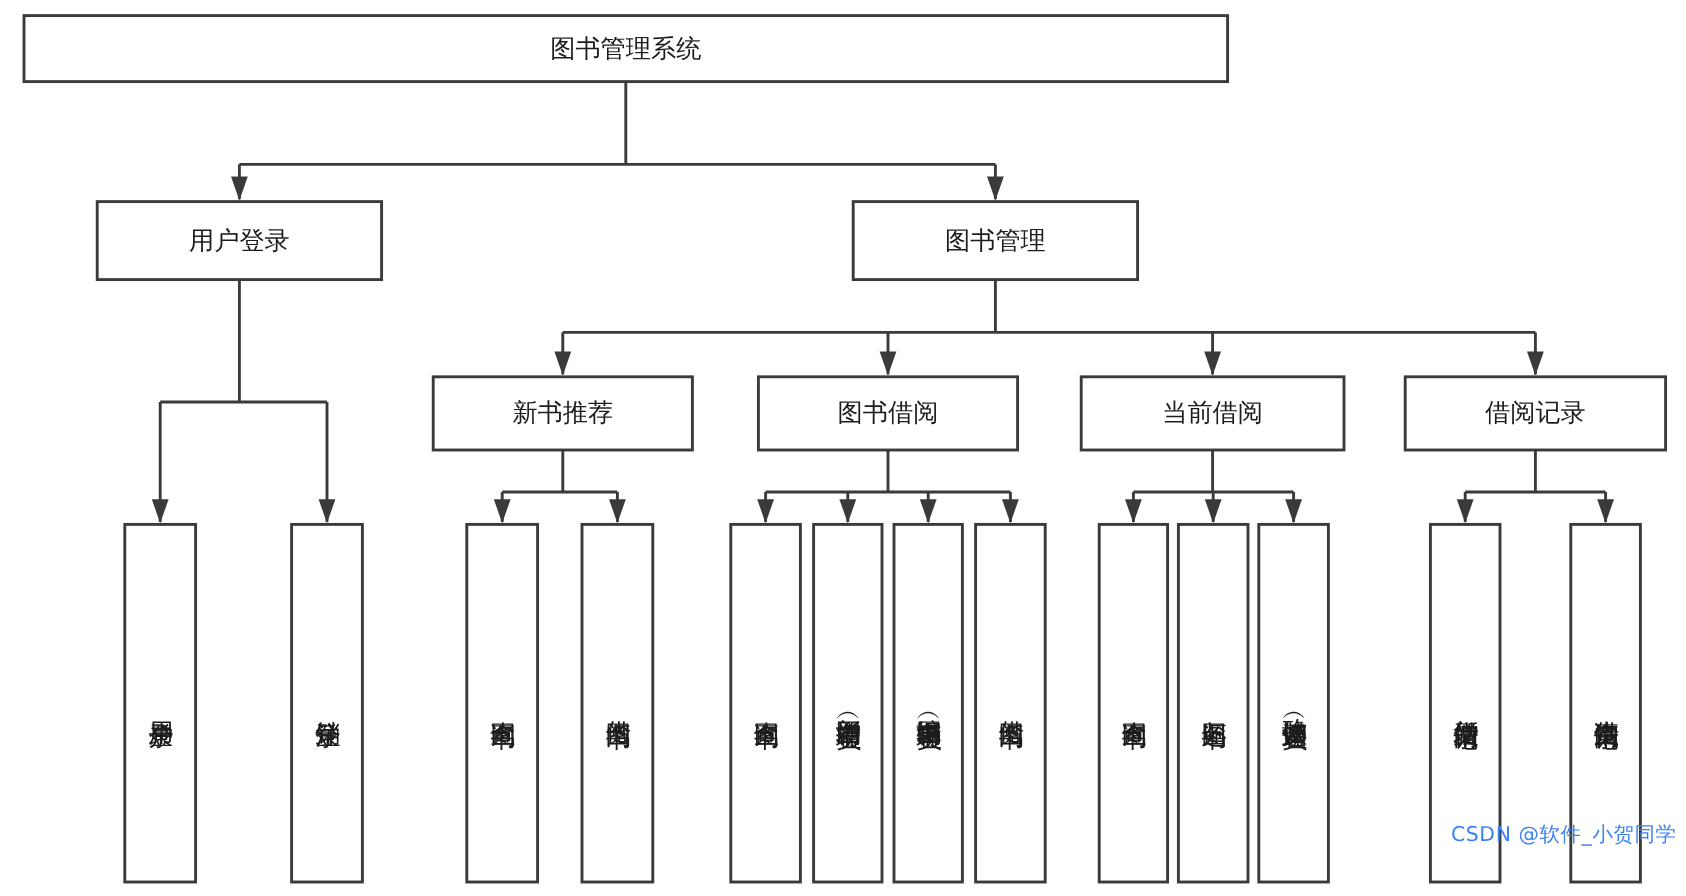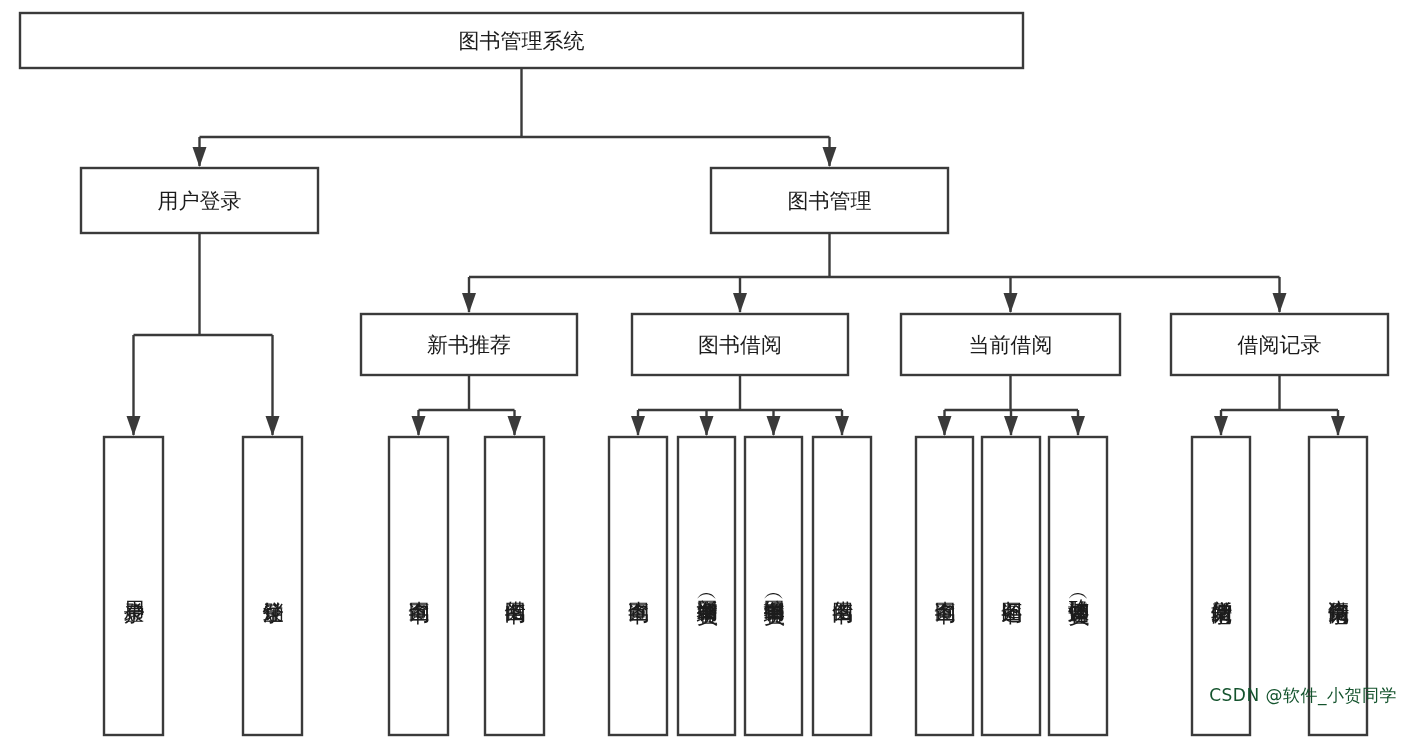--- a/index.html
+++ b/index.html
@@ -63,21 +63,21 @@
     justify-content: center;
     white-space: nowrap;
     pointer-events: none;
   }
   .watermark {
     position: absolute;
     right: 8px;
     bottom: 4px;
     font-family: "DejaVu Sans", "Liberation Sans", sans-serif;
     font-size: 17px;
-    color: #14532d;
+    color: #3b82f6;
     white-space: nowrap;
     letter-spacing: 0.5px;
   }
 </style>
 </head>
 <body>
 
 <div id="diagram-root">
 
   <svg id="flow-svg" viewBox="0 0 1405 747" xmlns="http://www.w3.org/2000/svg">

